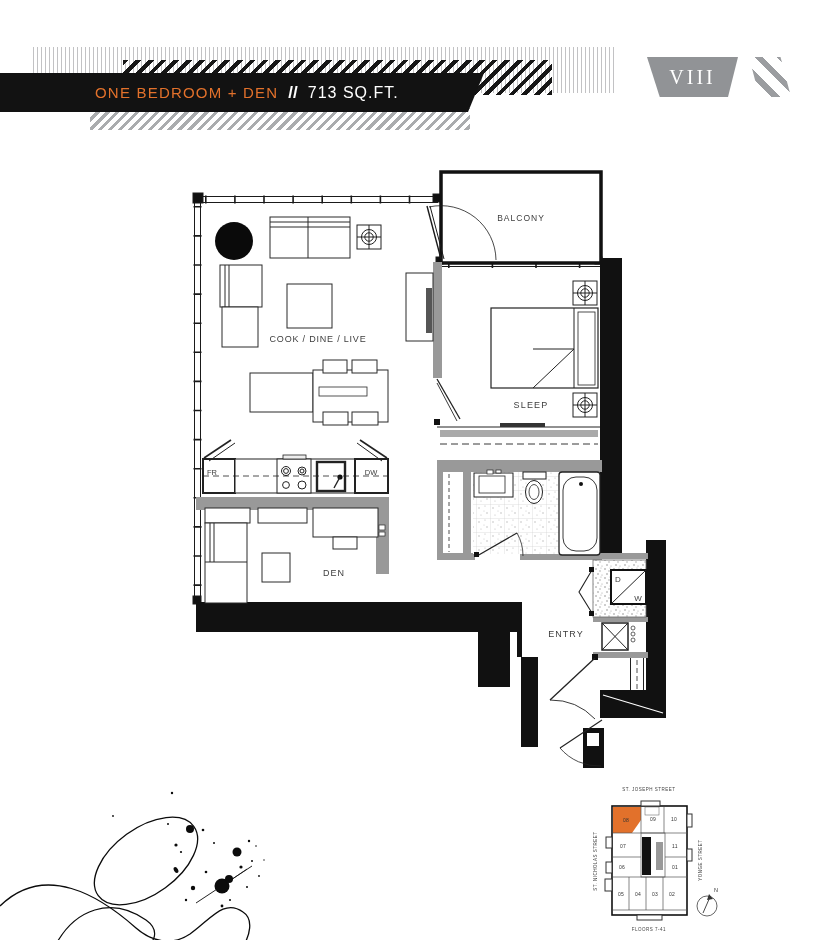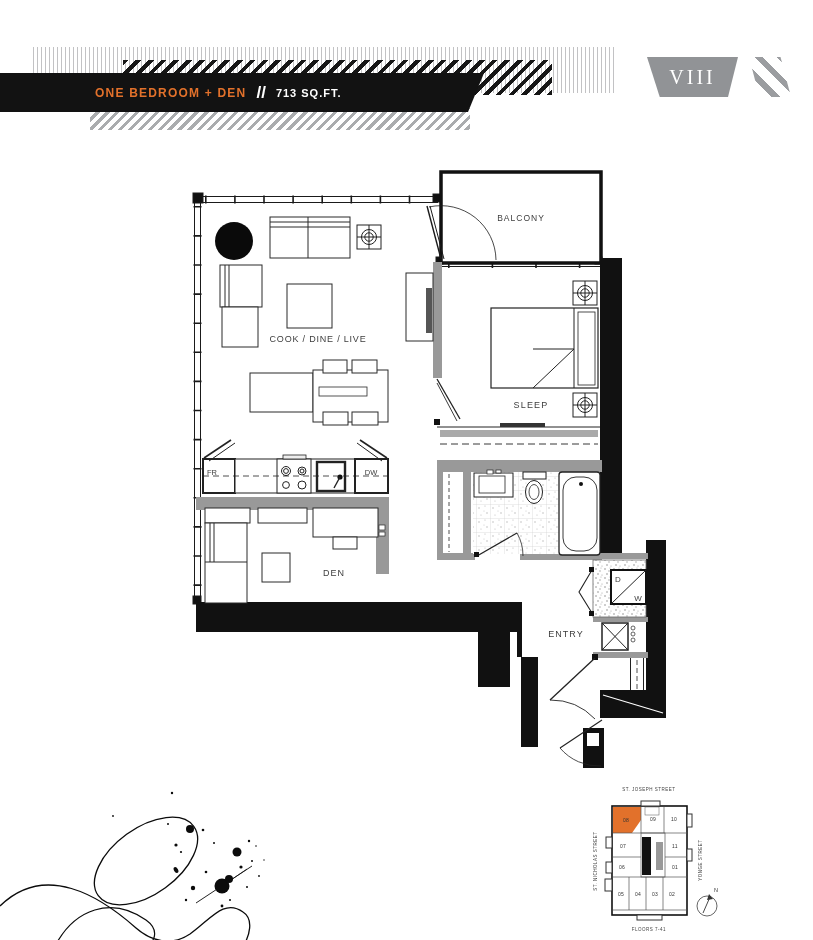--- a/index.html
+++ b/index.html
@@ -10,23 +10,23 @@
   .hatch-vert{left:33px;top:47px;width:582px;height:46px;
     background:repeating-linear-gradient(90deg,#c2c2c4 0 1px,transparent 1px 4px);}
   .hatch-black{left:123px;top:60px;width:429px;height:35px;
     background:repeating-linear-gradient(135deg,#161616 0 4px,transparent 4px 9px);}
   .hatch-gray{left:90px;top:108px;width:380px;height:22px;
     background:repeating-linear-gradient(135deg,#aaacae 0 3px,transparent 3px 7px);}
   
   .banner{left:0;top:73px;width:484px;height:39px;background:#121212;
     clip-path:polygon(0 0,100% 0,96.7% 100%,0 100%);
     display:flex;align-items:center;padding-left:95px;box-sizing:border-box;gap:10px;}
-  .banner .t1{color:#e2712b;font-size:12px;font-weight:bold;letter-spacing:1.2px;}
+  .banner .t1{color:#e2712b;font-size:15px;font-weight:normal;letter-spacing:1.2px;}
   .banner .sep{color:#fff;font-size:17px;font-weight:bold;}
-  .banner .t2{color:#fff;font-size:11px;font-weight:bold;letter-spacing:1px;}
+  .banner .t2{color:#fff;font-size:16px;font-weight:normal;letter-spacing:1px;}
   
   .badge{left:647px;top:57px;width:91px;height:40px;background:#919396;
     clip-path:polygon(0 0,100% 0,89% 100%,14% 100%);
     display:flex;align-items:center;justify-content:center;
     color:#fff;font-family:"Liberation Serif",serif;font-size:20px;letter-spacing:3px;}
   .badge-stripes{left:749px;top:57px;width:42px;height:40px;
     background:repeating-linear-gradient(45deg,#9b9da0 0 6px,transparent 6px 16px);
     clip-path:polygon(0 0,75% 0,100% 100%,25% 100%);}
   svg text{font-family:"Liberation Sans",sans-serif;}
 </style>

